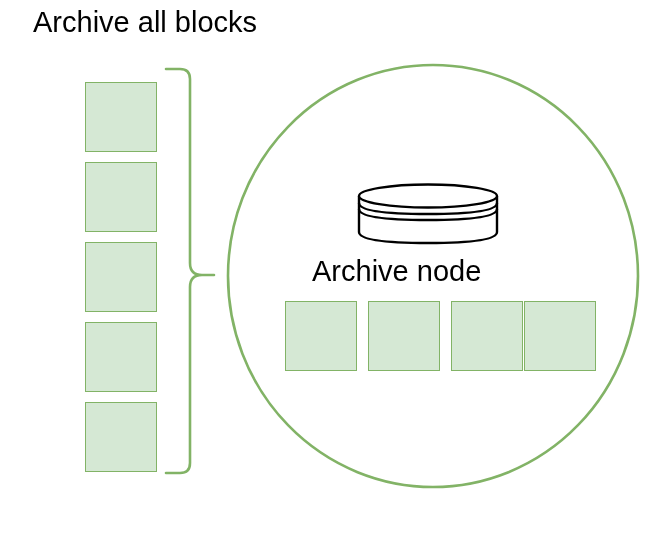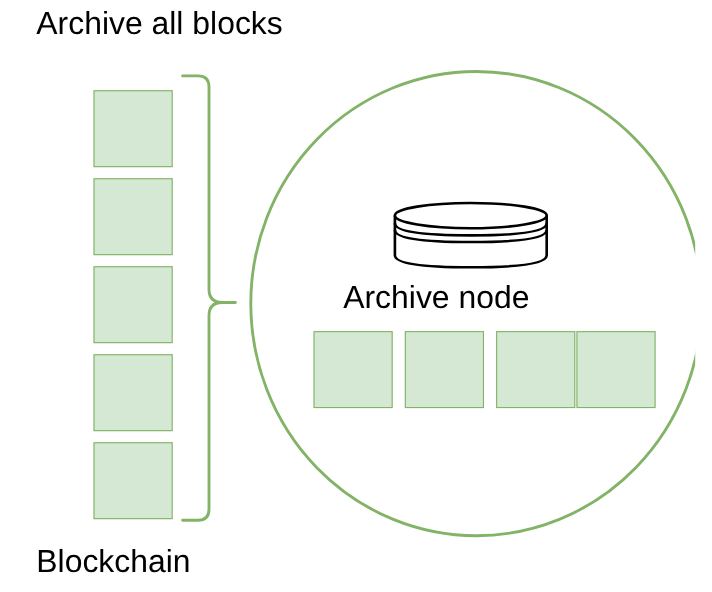--- a/index.html
+++ b/index.html
@@ -10,20 +10,21 @@
   }
   body {
     font-family: "Liberation Sans", sans-serif;
   }
   #canvas {
     position: relative;
     width: 632px;
     height: 538px;
     background: #ffffff;
     overflow: hidden;
+    padding-left: 16px;
   }
   .label {
     position: absolute;
     color: #000000;
     font-family: "Liberation Sans", sans-serif;
     font-weight: 400;
     white-space: nowrap;
     line-height: 1;
   }
   #label-archive-all-blocks {
@@ -115,15 +116,14 @@
       <ellipse cx="428" cy="196" rx="69" ry="11.5" fill="#ffffff"></ellipse>
       <path d="M 359 203 Q 359 214 428 214 Q 497 214 497 203"></path>
       <path d="M 359 209 Q 359 220 428 220 Q 497 220 497 209"></path>
     </g>
   </svg>
 
   <div class="label" id="label-archive-all-blocks">Archive all blocks</div>
 
   <div class="label" id="label-archive-node">Archive node</div>
 
-  <div class="label" id="label-blockchain">Blockchain</div>
 
 </div>
 
 </body></html>

